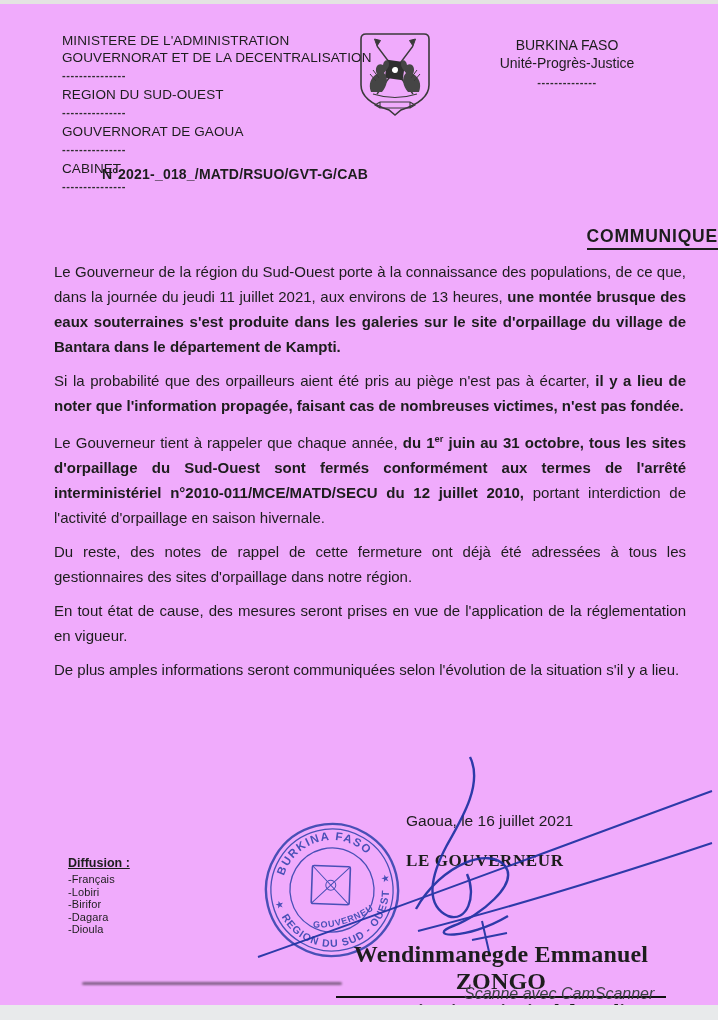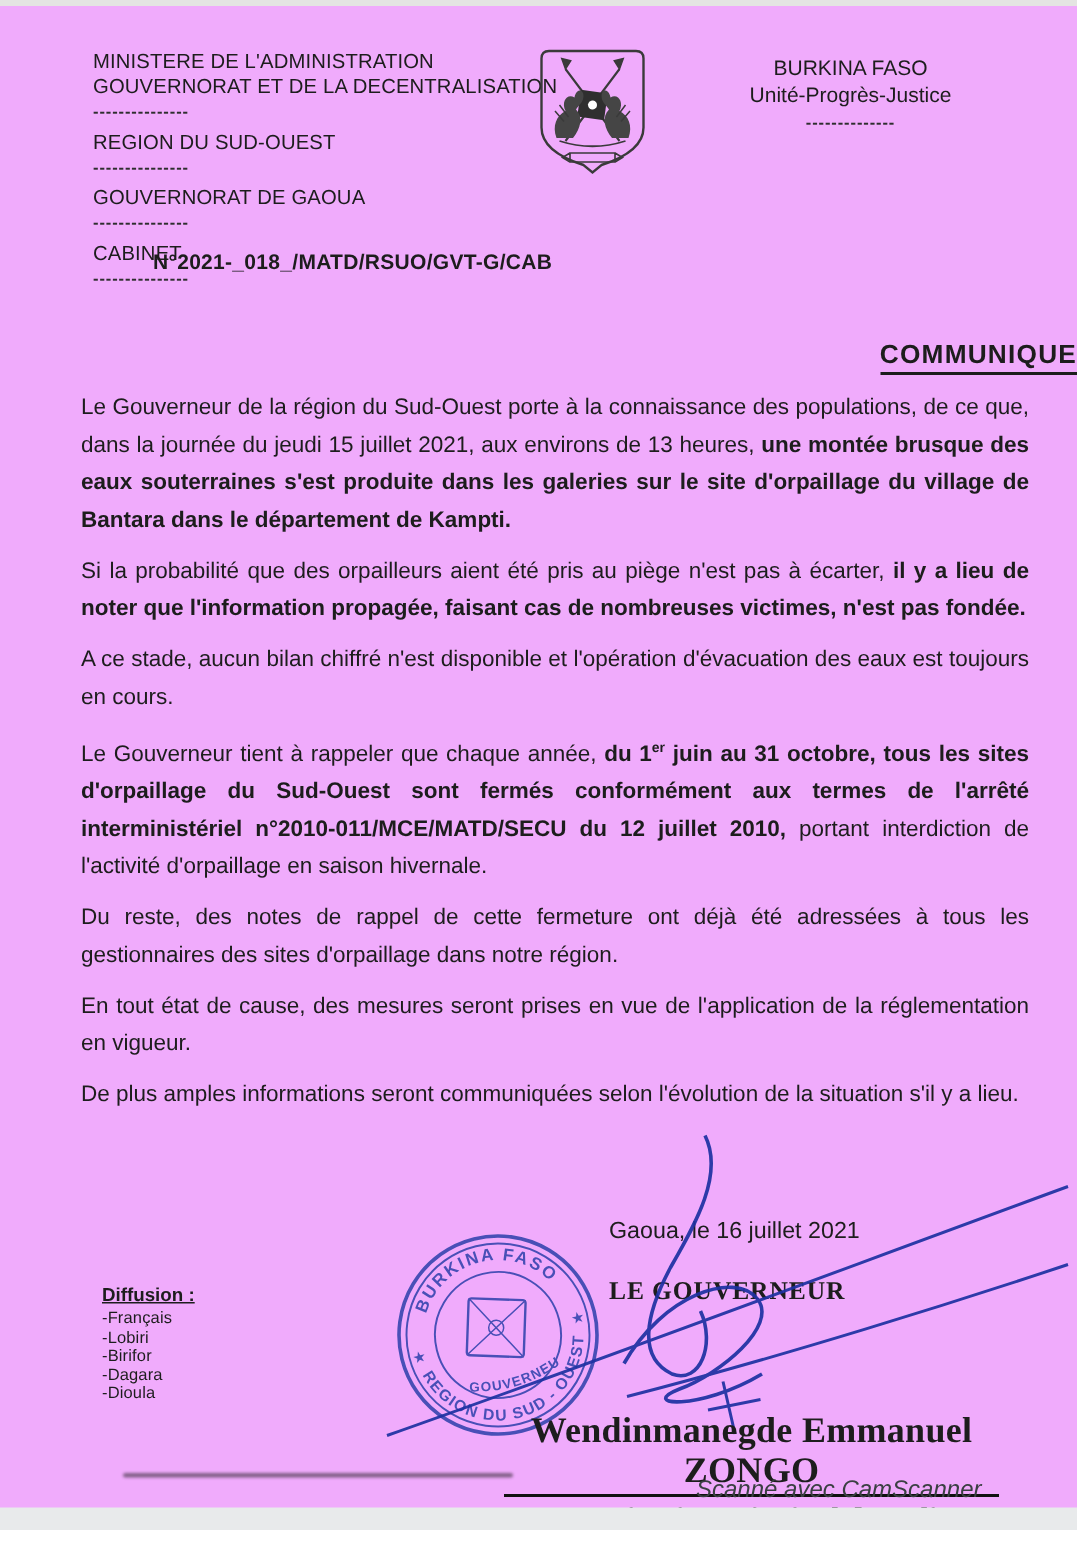--- a/index.html
+++ b/index.html
@@ -94,23 +94,22 @@
     <div class="dashes">--------------</div>
   </div>
 
   <div class="reference">N°2021-_018_/MATD/RSUO/GVT-G/CAB</div>
 
   <div class="title-wrap">
     <span class="doc-title">COMMUNIQUE</span>
   </div>
 
   <div class="content">
-      <p class="para"><span>Le Gouverneur de la région du Sud-Ouest porte à la connaissance des populations, de ce que, dans la journée du jeudi 15 juillet 2021, aux environs de 13 heures, </span><span class="b">une montée brusque des eaux souterraines s'est produite dans les galeries sur le site d'orpaillage du village de Bantara dans le département de Kampti.</span></p>
+      <p class="para"><span>Le Gouverneur de la région du Sud-Ouest porte à la connaissance des populations, de ce que, dans la journée du jeudi 11 juillet 2021, aux environs de 13 heures, </span><span class="b">une montée brusque des eaux souterraines s'est produite dans les galeries sur le site d'orpaillage du village de Bantara dans le département de Kampti.</span></p>
       <p class="para"><span>Si la probabilité que des orpailleurs aient été pris au piège n'est pas à écarter, </span><span class="b">il y a lieu de noter que l'information propagée, faisant cas de nombreuses victimes, n'est pas fondée.</span></p>
-      <p class="para"><span>A ce stade, aucun bilan chiffré n'est disponible et l'opération d'évacuation des eaux est toujours en cours.</span></p>
       <p class="para"><span>Le Gouverneur tient à rappeler que chaque année, </span><span class="b">du 1</span><sup class="b">er</sup><span class="b"> juin au 31 octobre, tous les sites d'orpaillage du Sud-Ouest sont fermés conformément aux termes de l'arrêté interministériel n°2010-011/MCE/MATD/SECU du 12 juillet 2010,</span><span> portant interdiction de l'activité d'orpaillage en saison hivernale.</span></p>
       <p class="para"><span>Du reste, des notes de rappel de cette fermeture ont déjà été adressées à tous les gestionnaires des sites d'orpaillage dans notre région.</span></p>
       <p class="para"><span>En tout état de cause, des mesures seront prises en vue de l'application de la réglementation en vigueur.</span></p>
       <p class="para"><span>De plus amples informations seront communiquées selon l'évolution de la situation s'il y a lieu.</span></p>
     </div>
 
   <div class="closing-date">Gaoua, le 16 juillet 2021</div>
   <div class="gov-title">LE GOUVERNEUR</div>
 
   <div class="stamp">

